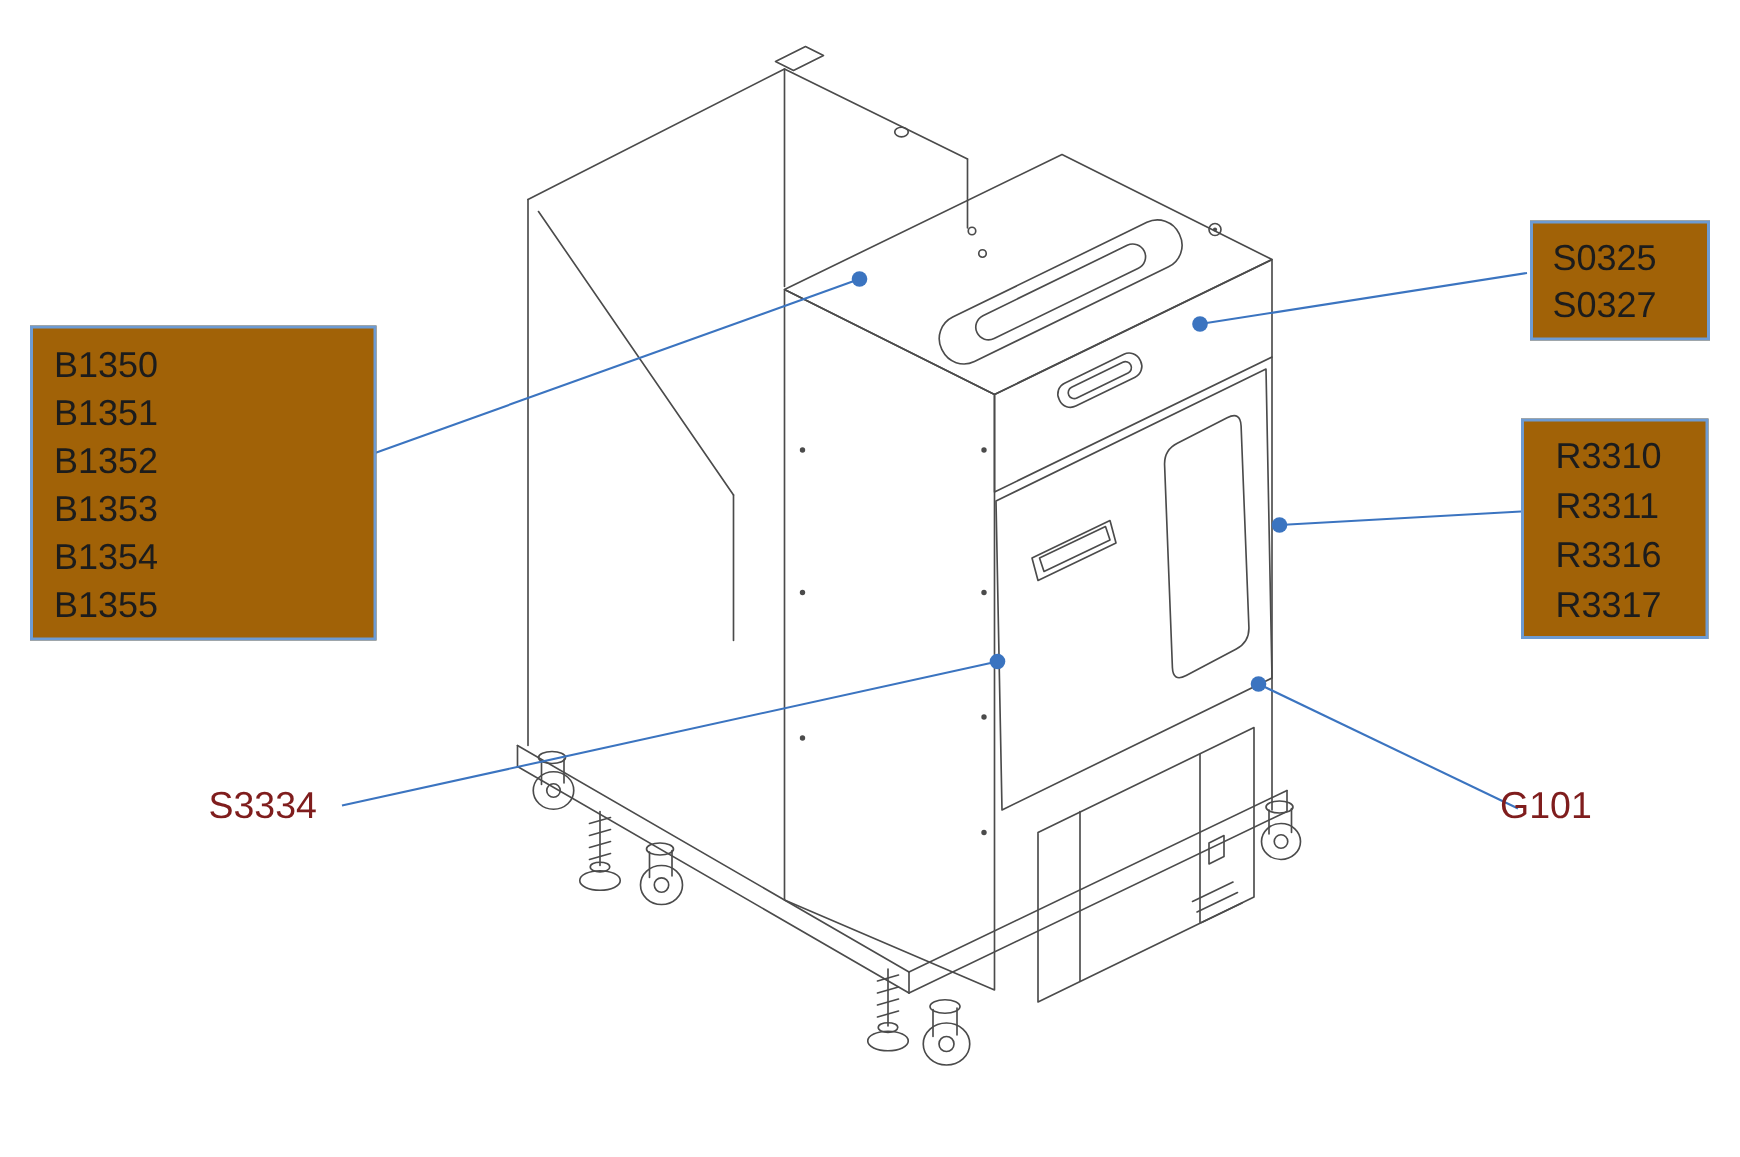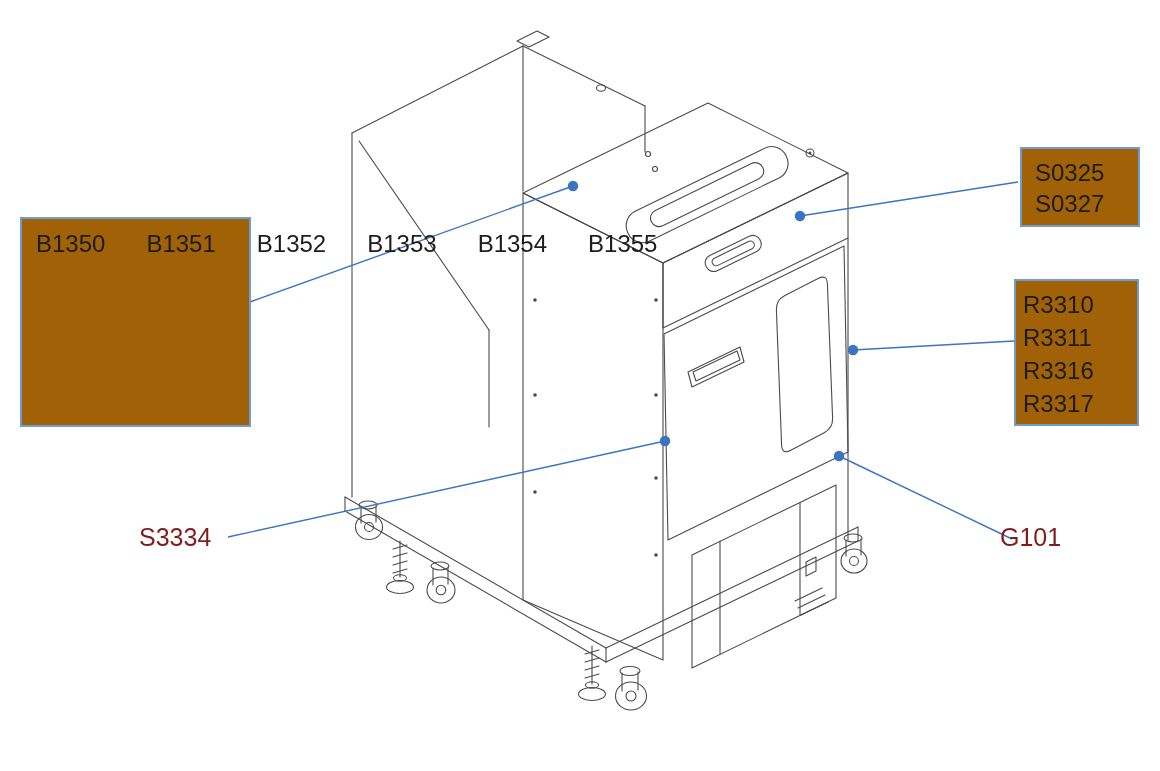--- a/index.html
+++ b/index.html
@@ -23,24 +23,24 @@
   .callout {
     position:absolute;
     border:2px solid var(--boxborder,#6d9bd3);
     background:#a16207;
     color:#1c1c1c;
     font-size:24px;
   }
   .callout .row, .callout .part-no { white-space:nowrap; }
 
   .box-b { left:20px; top:217px; width:231px; height:210px; padding:9px 0 0 14px; display:flex; gap:24px; line-height:32px; }
-  .box-b .col { display:flex; flex-direction:row;gap:41px; }
+  .box-b .col { display:flex; flex-direction:column; }
 
   .box-s { left:1020px; top:147px; width:120px; height:80px; padding:8px 0 0 13px; line-height:31px; }
-  .box-r { left:1014px; top:279px; width:125px; height:147px; padding:7px 0 0 7px; line-height:33px; }
+  .box-r { left:1014px; top:279px; width:125px; height:147px; padding:7px 0 0 21px; line-height:33px; }
 
   .floating-label {
     position:absolute;
     color:#7f1d1d;
     font-size:25px;
     white-space:nowrap;
   }
   .lbl-s3334 { left:139px; top:523px; }
   .lbl-g101  { left:1000px; top:523px; }
 </style>

